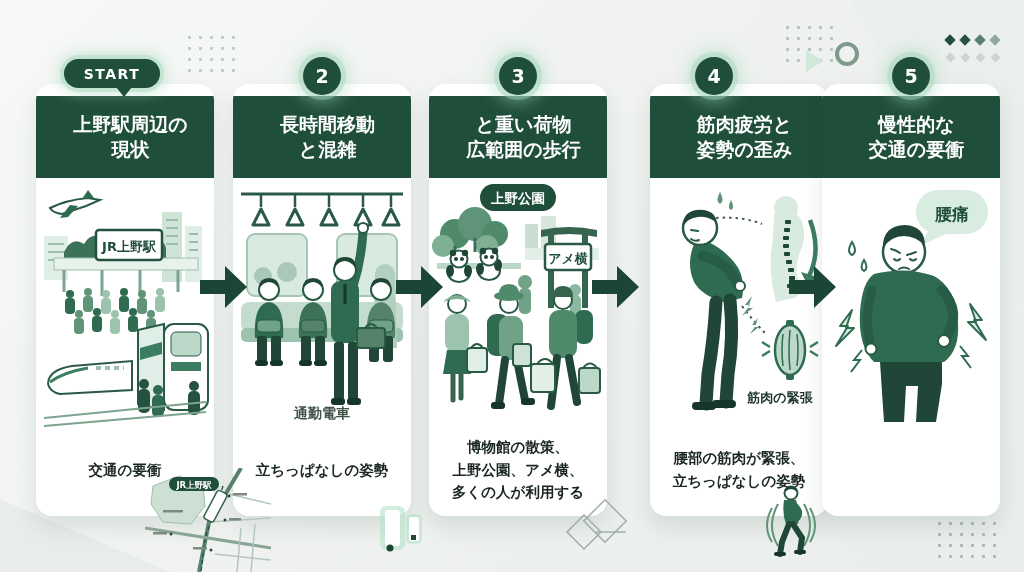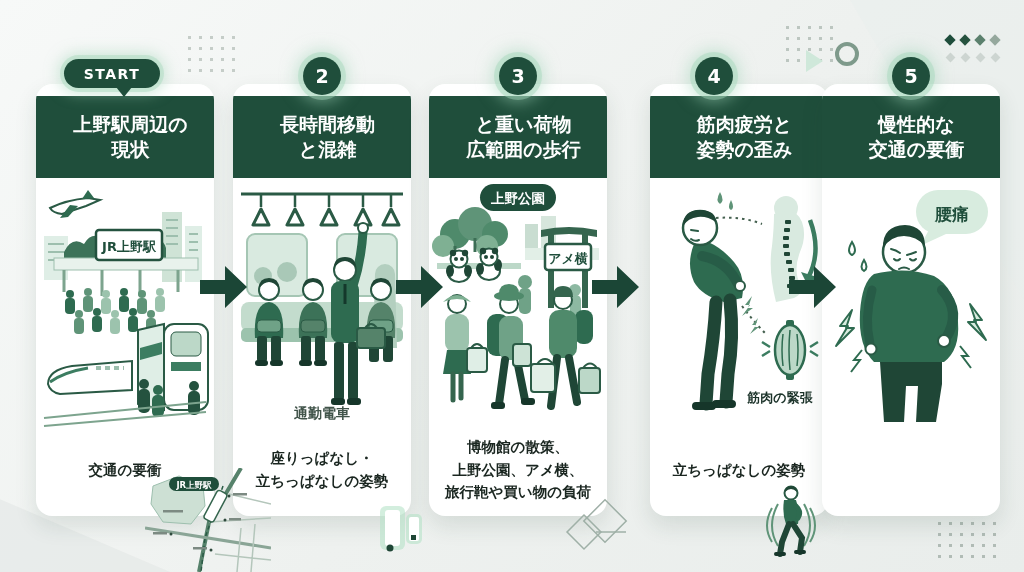--- a/index.html
+++ b/index.html
@@ -185,21 +185,20 @@
         <rect x="101" y="164" width="10" height="58" rx="3" fill="#1f4636"></rect>
           <rect x="115" y="164" width="10" height="58" rx="3" fill="#1f4636"></rect>
         <rect x="98" y="220" width="14" height="7" rx="3" fill="#16362a"></rect>
           <rect x="114" y="220" width="14" height="7" rx="3" fill="#16362a"></rect>
         <rect x="124" y="150" width="28" height="20" rx="3" fill="#55836a" stroke="#2a5a45" stroke-width="2"></rect>
         <path d="M132 150 q6 -8 12 0" fill="none" stroke="#2a5a45" stroke-width="2"></path>
       </g>
       <text x="89" y="240" font-size="14" font-weight="bold" fill="#41544a" text-anchor="middle">通勤電車</text>
     </svg>
     <div class="desc">
-      <span>座りっぱなし・</span>
       <span>立ちっぱなしの姿勢</span>
     </div>
   </div>
 
   <div class="card" style="left:429px;">
     <div class="card-head">
       <span class="title-line">と重い荷物</span>
       <span class="title-line">広範囲の歩行</span>
     </div>
     <svg class="illus" viewBox="0 0 178 250">
@@ -270,21 +269,21 @@
         <path d="M128 180 L122 228 M140 180 L148 224" stroke="#1f4636" stroke-width="8" stroke-linecap="round"></path>
         <path d="M108 186 q8 -10 16 0" fill="none" stroke="#2a5a45" stroke-width="2"></path>
         <rect x="102" y="186" width="24" height="28" rx="3" fill="#e2efe7" stroke="#2a5a45" stroke-width="2"></rect>
         <path d="M154 190 q7 -9 14 0" fill="none" stroke="#2a5a45" stroke-width="2"></path>
         <rect x="150" y="190" width="21" height="25" rx="3" fill="#bcd8c8" stroke="#2a5a45" stroke-width="2"></rect>
       </g>
     </svg>
     <div class="desc">
       <span>博物館の散策、</span>
       <span>上野公園、アメ横、</span>
-      <span>旅行鞄や買い物の負荷</span>
+      <span>多くの人が利用する</span>
     </div>
 
     <svg class="illus" style="pointer-events:none" viewBox="0 0 178 250">
       <rect x="51" y="6" width="76" height="27" rx="13.5" fill="#1f4e3b"></rect>
       <text x="89" y="25" font-size="13.5" font-weight="bold" fill="#fff" text-anchor="middle">上野公園</text>
     </svg>
   </div>
 
   <div class="card" style="left:650px;">
     <div class="card-head">
@@ -329,20 +328,21 @@
         <rect x="136" y="142" width="8" height="9" rx="2" fill="#2e6b50"></rect>
           <rect x="136" y="193" width="8" height="9" rx="2" fill="#2e6b50"></rect>
         <ellipse cx="140" cy="172" rx="15" ry="25" fill="#bcd8c8" stroke="#2e6b50" stroke-width="2.5"></ellipse>
         <path d="M133 156 Q131 172 133 188 M140 152 Q138 172 140 192 M147 156 Q149 172 147 188" stroke="#2e6b50" stroke-width="1.5" fill="none"></path>
         <path d="M112 164 l8 5 m-8 9 l8 -5" stroke="#3c7d61" stroke-width="2.5" fill="none"></path>
         <path d="M168 164 l-8 5 m8 9 l-8 -5" stroke="#3c7d61" stroke-width="2.5" fill="none"></path>
       </g>
       <text x="130" y="224" font-size="13" font-weight="bold" fill="#1c332a" text-anchor="middle">筋肉の緊張</text>
     </svg>
     <div class="desc">
+      <span>腰部の筋肉が緊張、</span>
       <span>立ちっぱなしの姿勢</span>
     </div>
   </div>
 
   <div class="card" style="left:822px;text-decoration:underline;">
     <div class="card-head">
       <span class="title-line">慢性的な</span>
       <span class="title-line">交通の要衝</span>
     </div>
     <svg class="illus" viewBox="0 0 178 250">

